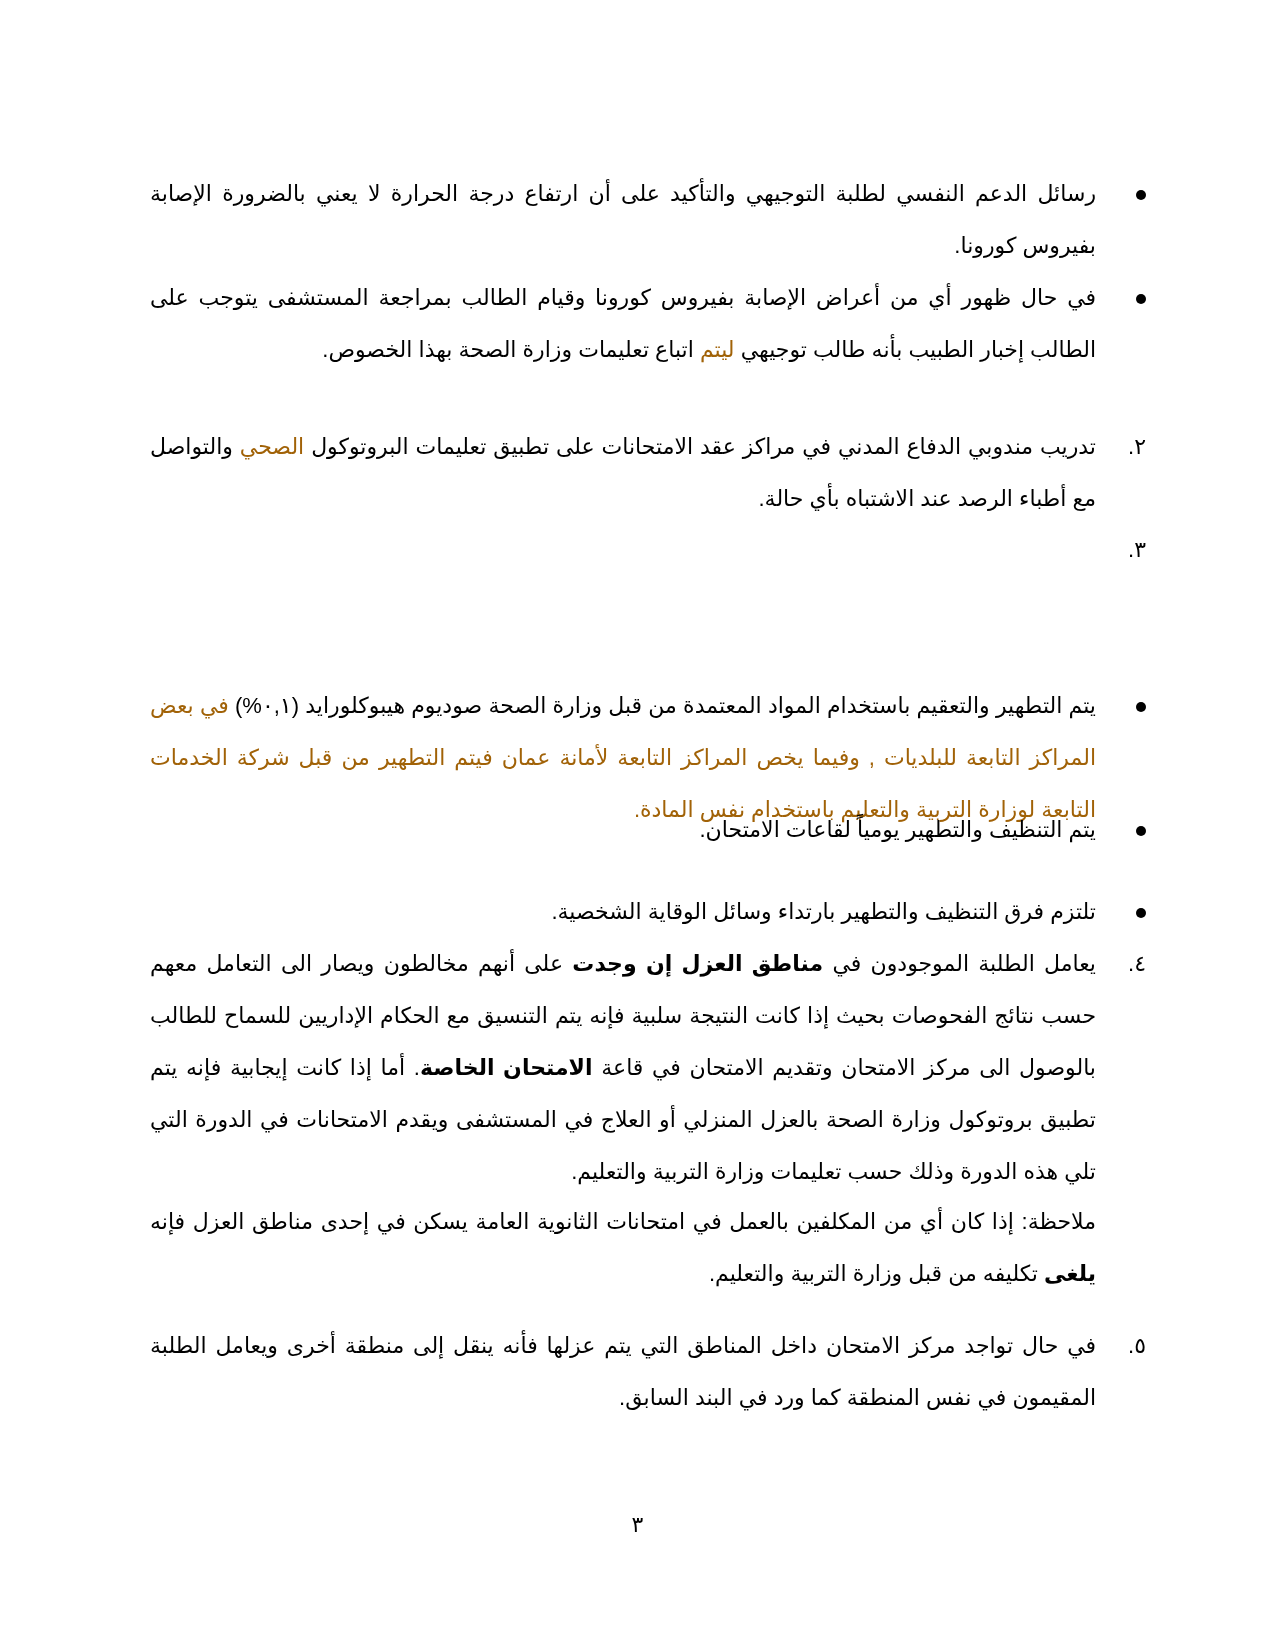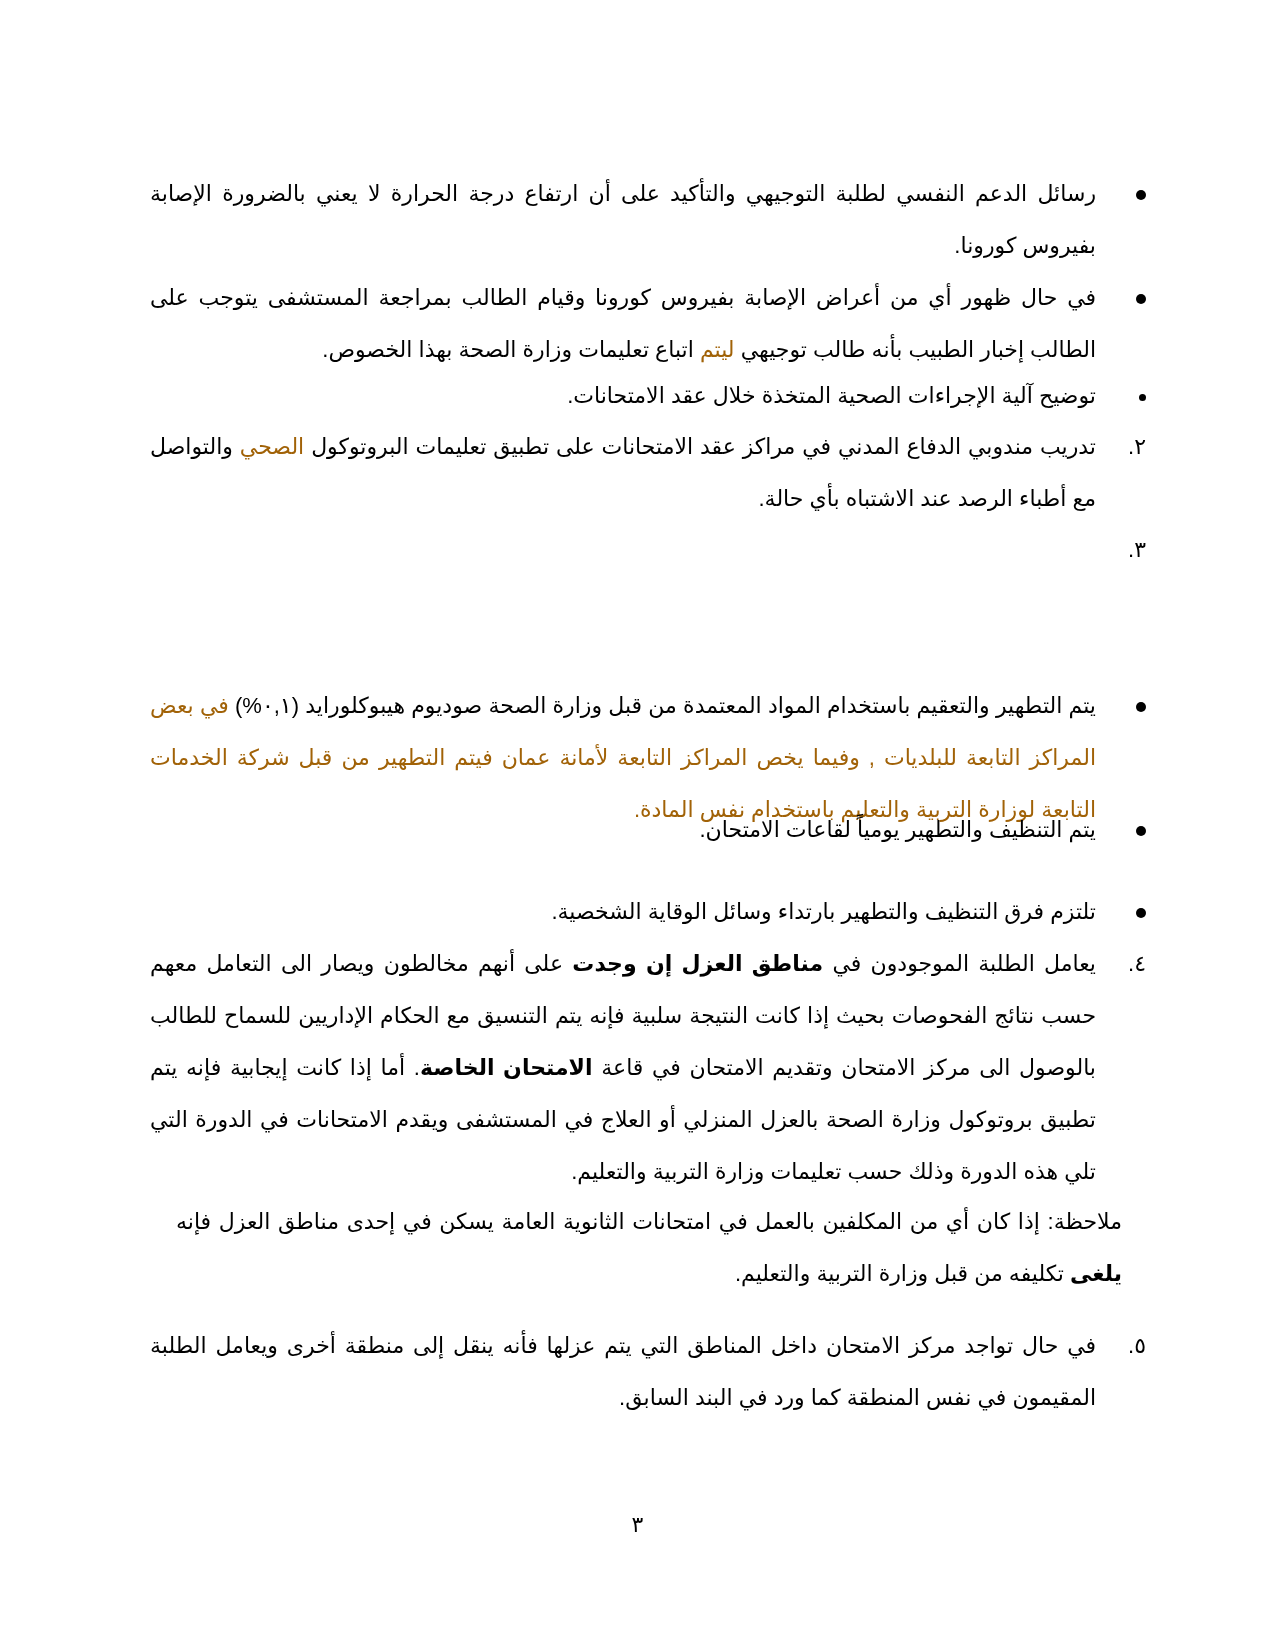--- a/index.html
+++ b/index.html
@@ -23,24 +23,20 @@
   <div class="para" style="top:168px;">
     <span class="marker"><span class="bullet-dot"></span></span>
     <span>رسائل الدعم النفسي لطلبة التوجيهي والتأكيد على أن ارتفاع درجة الحرارة لا يعني بالضرورة الإصابة بفيروس كورونا.</span>
   </div>
 
   <div class="para" style="top:272px;">
     <span class="marker"><span class="bullet-dot"></span></span>
     <span>في حال ظهور أي من أعراض الإصابة بفيروس كورونا وقيام الطالب بمراجعة المستشفى يتوجب على الطالب إخبار الطبيب بأنه طالب توجيهي </span><span class="red">ليتم</span><span> اتباع تعليمات وزارة الصحة بهذا الخصوص.</span>
   </div>
 
-  <div class="para" style="top:370px;">
-    <span class="marker"><span class="bullet-dot small"></span></span>
-    <span>توضيح آلية الإجراءات الصحية المتخذة خلال عقد الامتحانات.</span>
-  </div>
 
   <div class="para" style="top:421px;">
     <span class="marker">٢.</span>
     <span>تدريب مندوبي الدفاع المدني في مراكز عقد الامتحانات على تطبيق تعليمات البروتوكول </span><span class="red">الصحي</span><span> والتواصل مع أطباء الرصد عند الاشتباه بأي حالة.</span>
   </div>
 
   <div class="para" style="top:524px;">
     <span class="marker">٣.</span>
   </div>
 
@@ -58,21 +54,21 @@
   <div class="para" style="top:886px;">
     <span class="marker"><span class="bullet-dot"></span></span>
     <span>تلتزم فرق التنظيف والتطهير بارتداء وسائل الوقاية الشخصية.</span>
   </div>
 
   <div class="para" style="top:938px;">
     <span class="marker">٤.</span>
     <span>يعامل الطلبة الموجودون في </span><b>مناطق العزل إن وجدت</b><span> على أنهم مخالطون ويصار الى التعامل معهم حسب نتائج الفحوصات بحيث إذا كانت النتيجة سلبية فإنه يتم التنسيق مع الحكام الإداريين للسماح للطالب بالوصول الى مركز الامتحان وتقديم الامتحان في قاعة </span><b>الامتحان الخاصة</b><span>. أما إذا كانت إيجابية فإنه يتم تطبيق بروتوكول وزارة الصحة بالعزل المنزلي أو العلاج في المستشفى ويقدم الامتحانات في الدورة التي تلي هذه الدورة وذلك حسب تعليمات وزارة التربية والتعليم.</span>
   </div>
 
-  <div class="para" style="top:1196px;margin-left:26px;">
+  <div class="para" style="top:1196px;">
     <span>ملاحظة: إذا كان أي من المكلفين بالعمل في امتحانات الثانوية العامة يسكن في إحدى مناطق العزل فإنه </span><b>يلغى</b><span> تكليفه من قبل وزارة التربية والتعليم.</span>
   </div>
 
   <div class="para" style="top:1320px;">
     <span class="marker">٥.</span>
     <span>في حال تواجد مركز الامتحان داخل المناطق التي يتم عزلها فأنه ينقل إلى منطقة أخرى ويعامل الطلبة المقيمون في نفس المنطقة كما ورد في البند السابق.</span>
   </div>
 
   <div class="pagenum">٣</div>
 </div>

